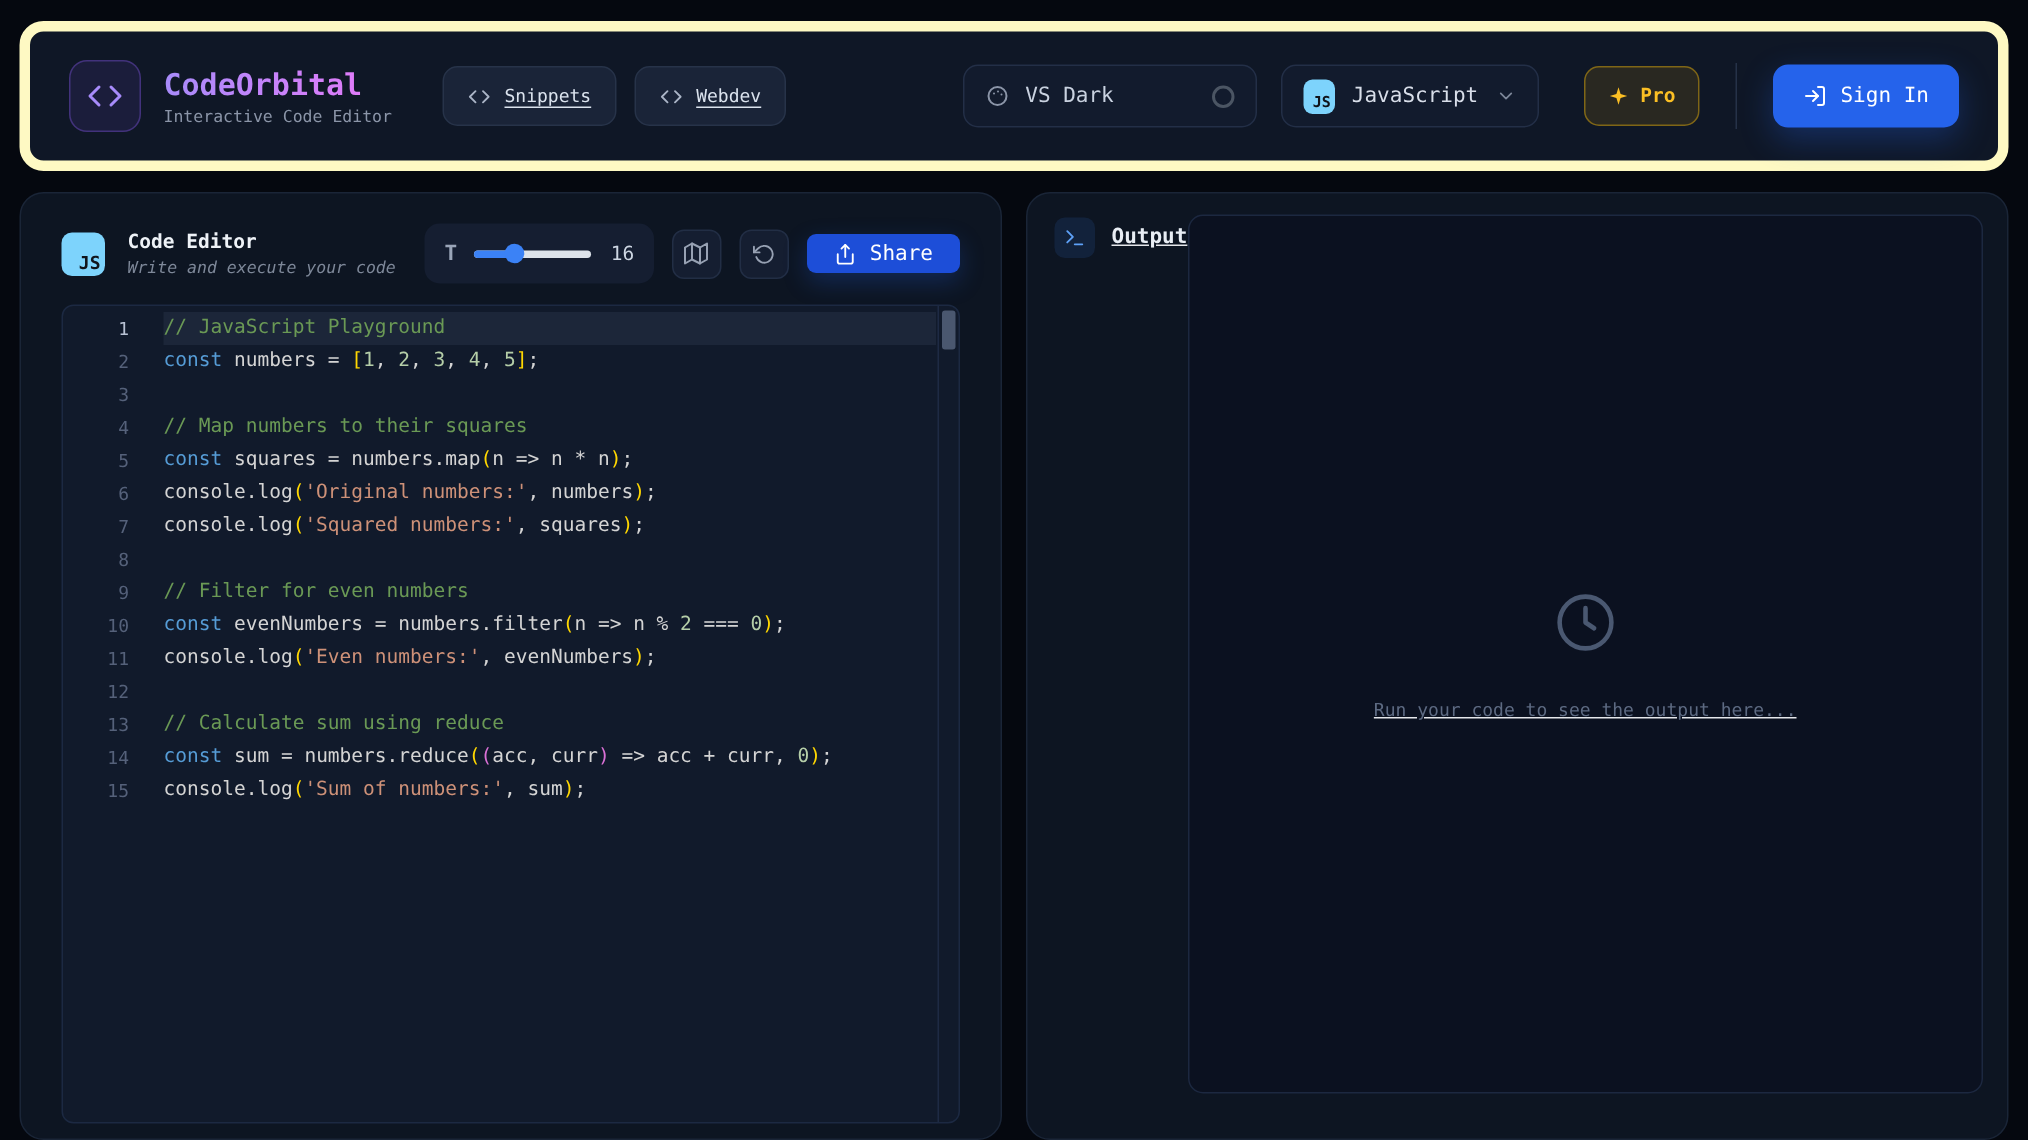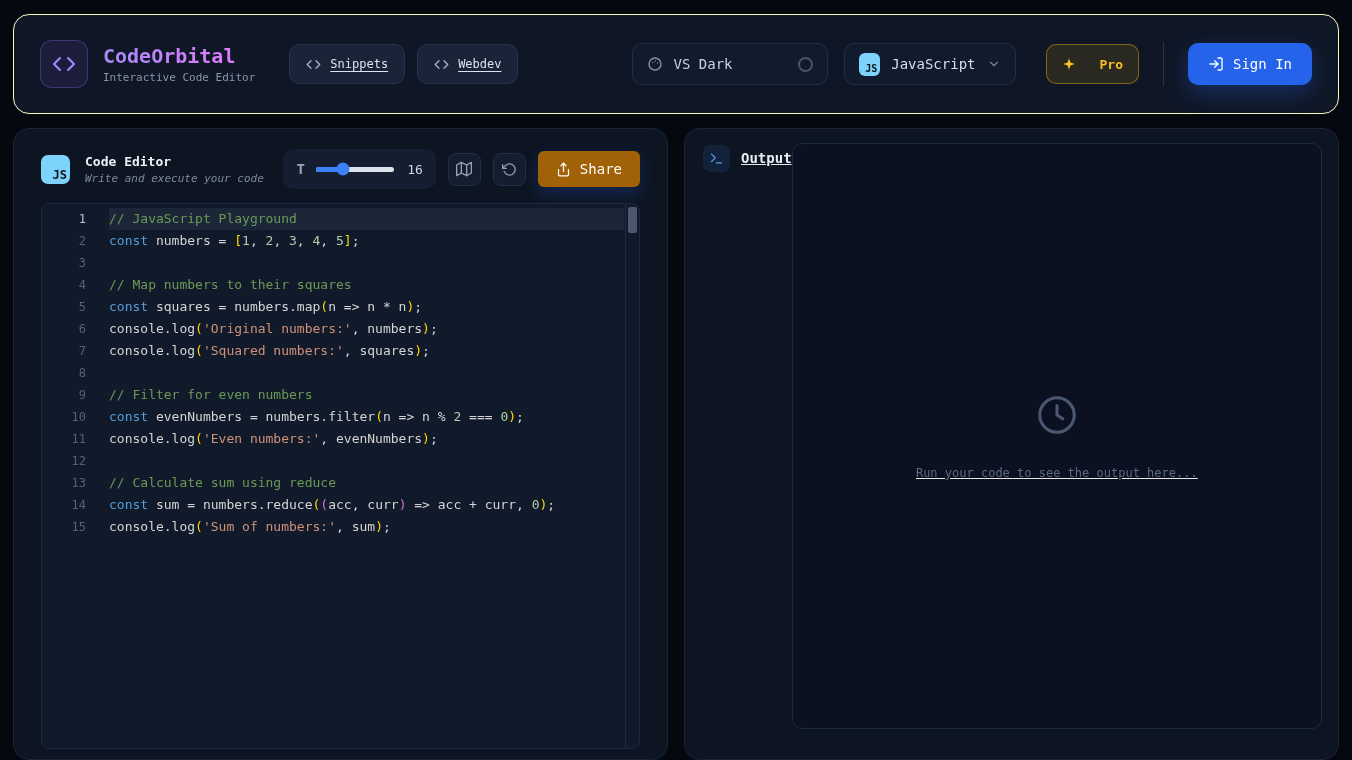--- a/index.html
+++ b/index.html
@@ -8,21 +8,21 @@
     background:#05080f;
     font-family:"DejaVu Sans Mono","Liberation Mono",monospace;
     color:#e5e7eb;
     overflow:hidden;
   }
   button { font-family:inherit; }
 
   
   .topbar{
     margin:14px 13px 0; height:100px; background:#0f1726;
-    border:1px solid #fef9c3; border-radius:16px;
+    border:7px solid #fef9c3; border-radius:16px;
     display:flex; align-items:center; padding:0 26px;
   }
   .brand{ display:flex; align-items:center; gap:15px; }
   .logo{
     width:48px; height:48px; border-radius:12px;
     background:rgba(139,92,246,.10); border:1px solid rgba(139,92,246,.35);
     display:flex; align-items:center; justify-content:center; color:#a78bfa;
   }
   .brand-title{
     font-size:20px; font-weight:bold; line-height:1.2;
@@ -48,21 +48,21 @@
   .lang-select{ width:172px; gap:11px; margin-left:16px; }
   .chev{ margin-left:auto; color:#7c8698; display:flex; }
   .js-badge{
     background:#7dd3fc; color:#10131a; font-weight:bold;
     display:flex; align-items:flex-end; justify-content:flex-end;
     border-radius:6px; padding:2px 3px;
   }
   .js-badge.sm{ width:23px; height:23px; font-size:10px; }
   .js-badge.md{ width:29px; height:29px; font-size:12px; border-radius:7px; }
   .pro-btn{
-    display:flex; align-items:center; gap:24px; height:40px; padding:0 15px; margin-left:30px;
+    display:flex; align-items:center; gap:8px; height:40px; padding:0 15px; margin-left:30px;
     background:rgba(180,130,10,.16); border:1px solid rgba(234,179,8,.45); border-radius:10px;
     color:#fbbf24; font-size:13px; font-weight:bold; cursor:pointer;
   }
   .vdiv{ width:1px; height:44px; background:#263248; margin-left:24px; }
   .signin-btn{
     display:flex; align-items:center; gap:9px; height:42px; padding:0 20px; margin-left:24px;
     background:#2563eb; border:none; border-radius:10px; color:#fff; font-size:14px; cursor:pointer;
     box-shadow:0 8px 22px rgba(37,99,235,.30);
   }
 
@@ -87,22 +87,22 @@
   .slider-handle{
     position:absolute; top:50%; width:13px; height:13px; background:#3b82f6;
     border-radius:50%; transform:translate(-50%,-50%);
   }
   .fs-val{ color:#cdd6e2; font-size:13px; min-width:18px; text-align:right; }
   .icon-btn{
     width:33px; height:33px; border-radius:8px; background:#151e31; border:1px solid #222e45;
     color:#97a1b3; display:flex; align-items:center; justify-content:center; cursor:pointer;
   }
   .share-btn{
-    display:flex; align-items:center; gap:9px; height:36px; padding:0 18px;
-    background:#a16207; border:none; border-radius:6px; color:#fff; font-size:14px; cursor:pointer;
+    display:flex; align-items:center; gap:9px; height:26px; padding:0 18px;
+    background:#1d4ed8; border:none; border-radius:6px; color:#fff; font-size:14px; cursor:pointer;
     box-shadow:0 6px 16px rgba(37,99,235,.25);
   }
 
   .code-area{
     position:relative; flex:1; background:#111a2b; border:1px solid #1c2942;
     border-radius:8px; overflow:hidden; padding:4px 0;
   }
   .code-line{ display:flex; height:22px; line-height:22px; font-size:13px; }
   .line-num{ width:44px; flex:none; text-align:right; color:#55617a; font-size:12px; }
   .line-content{ flex:1; margin-left:23px; margin-right:15px; white-space:pre; }

